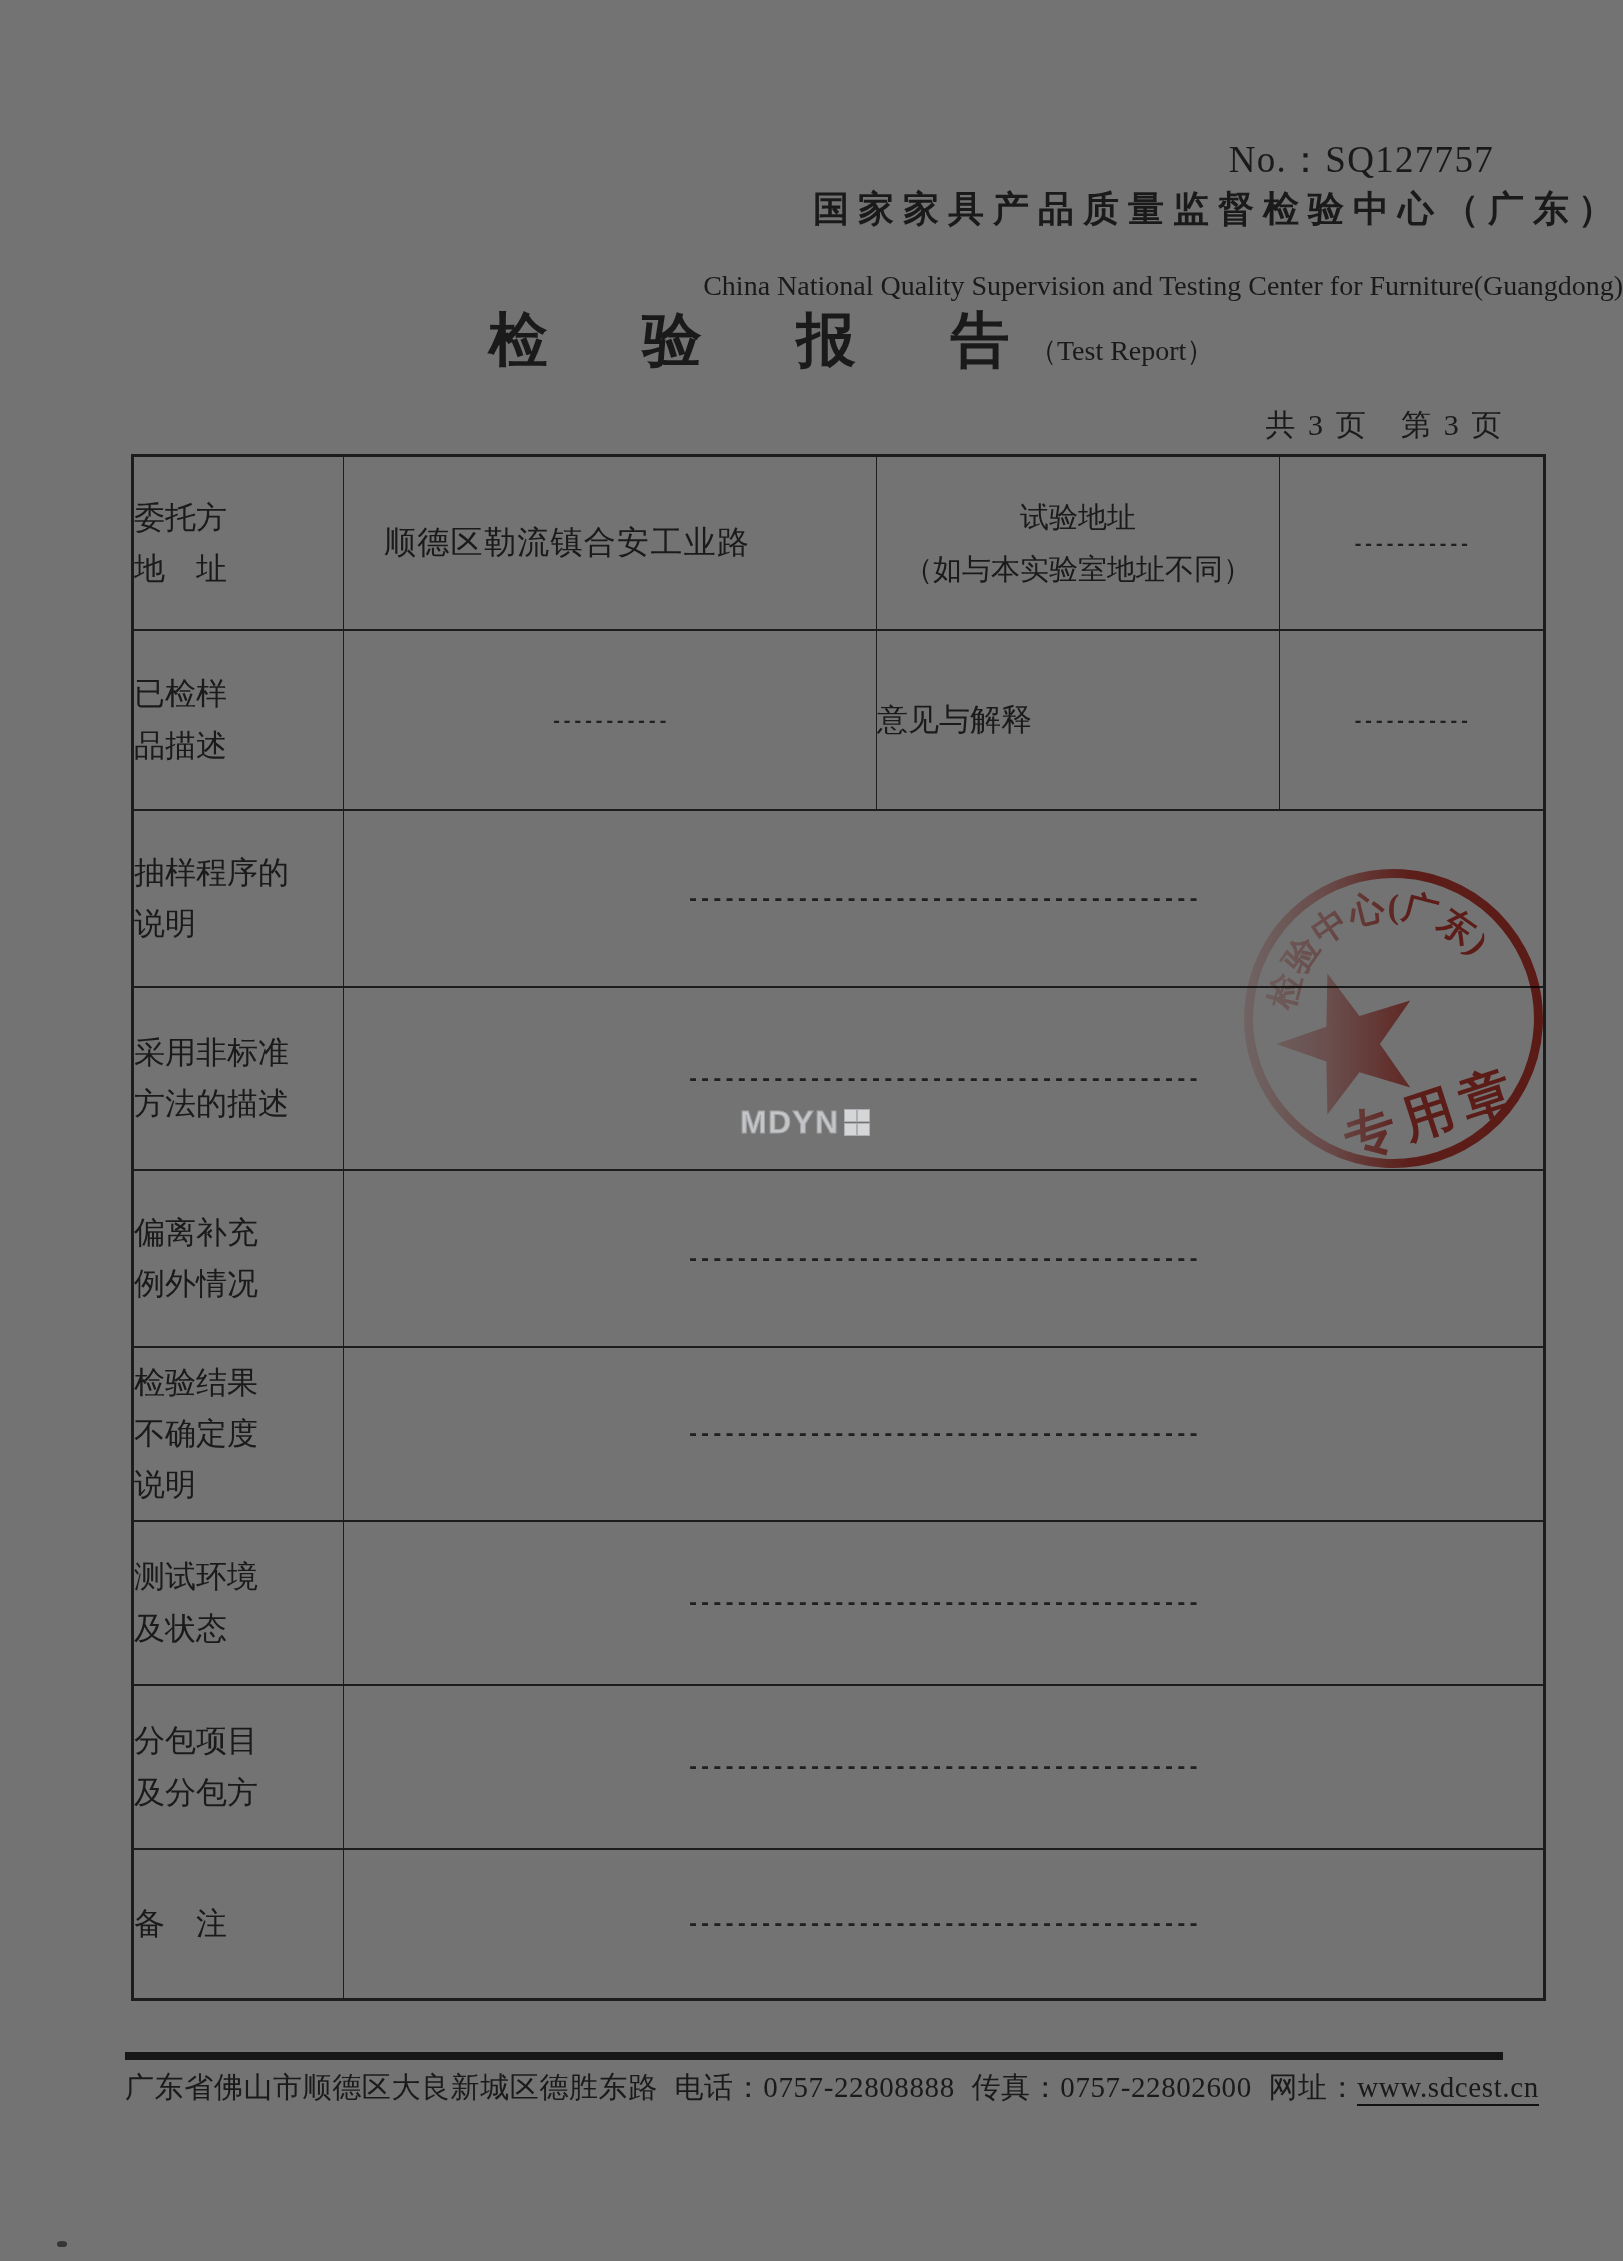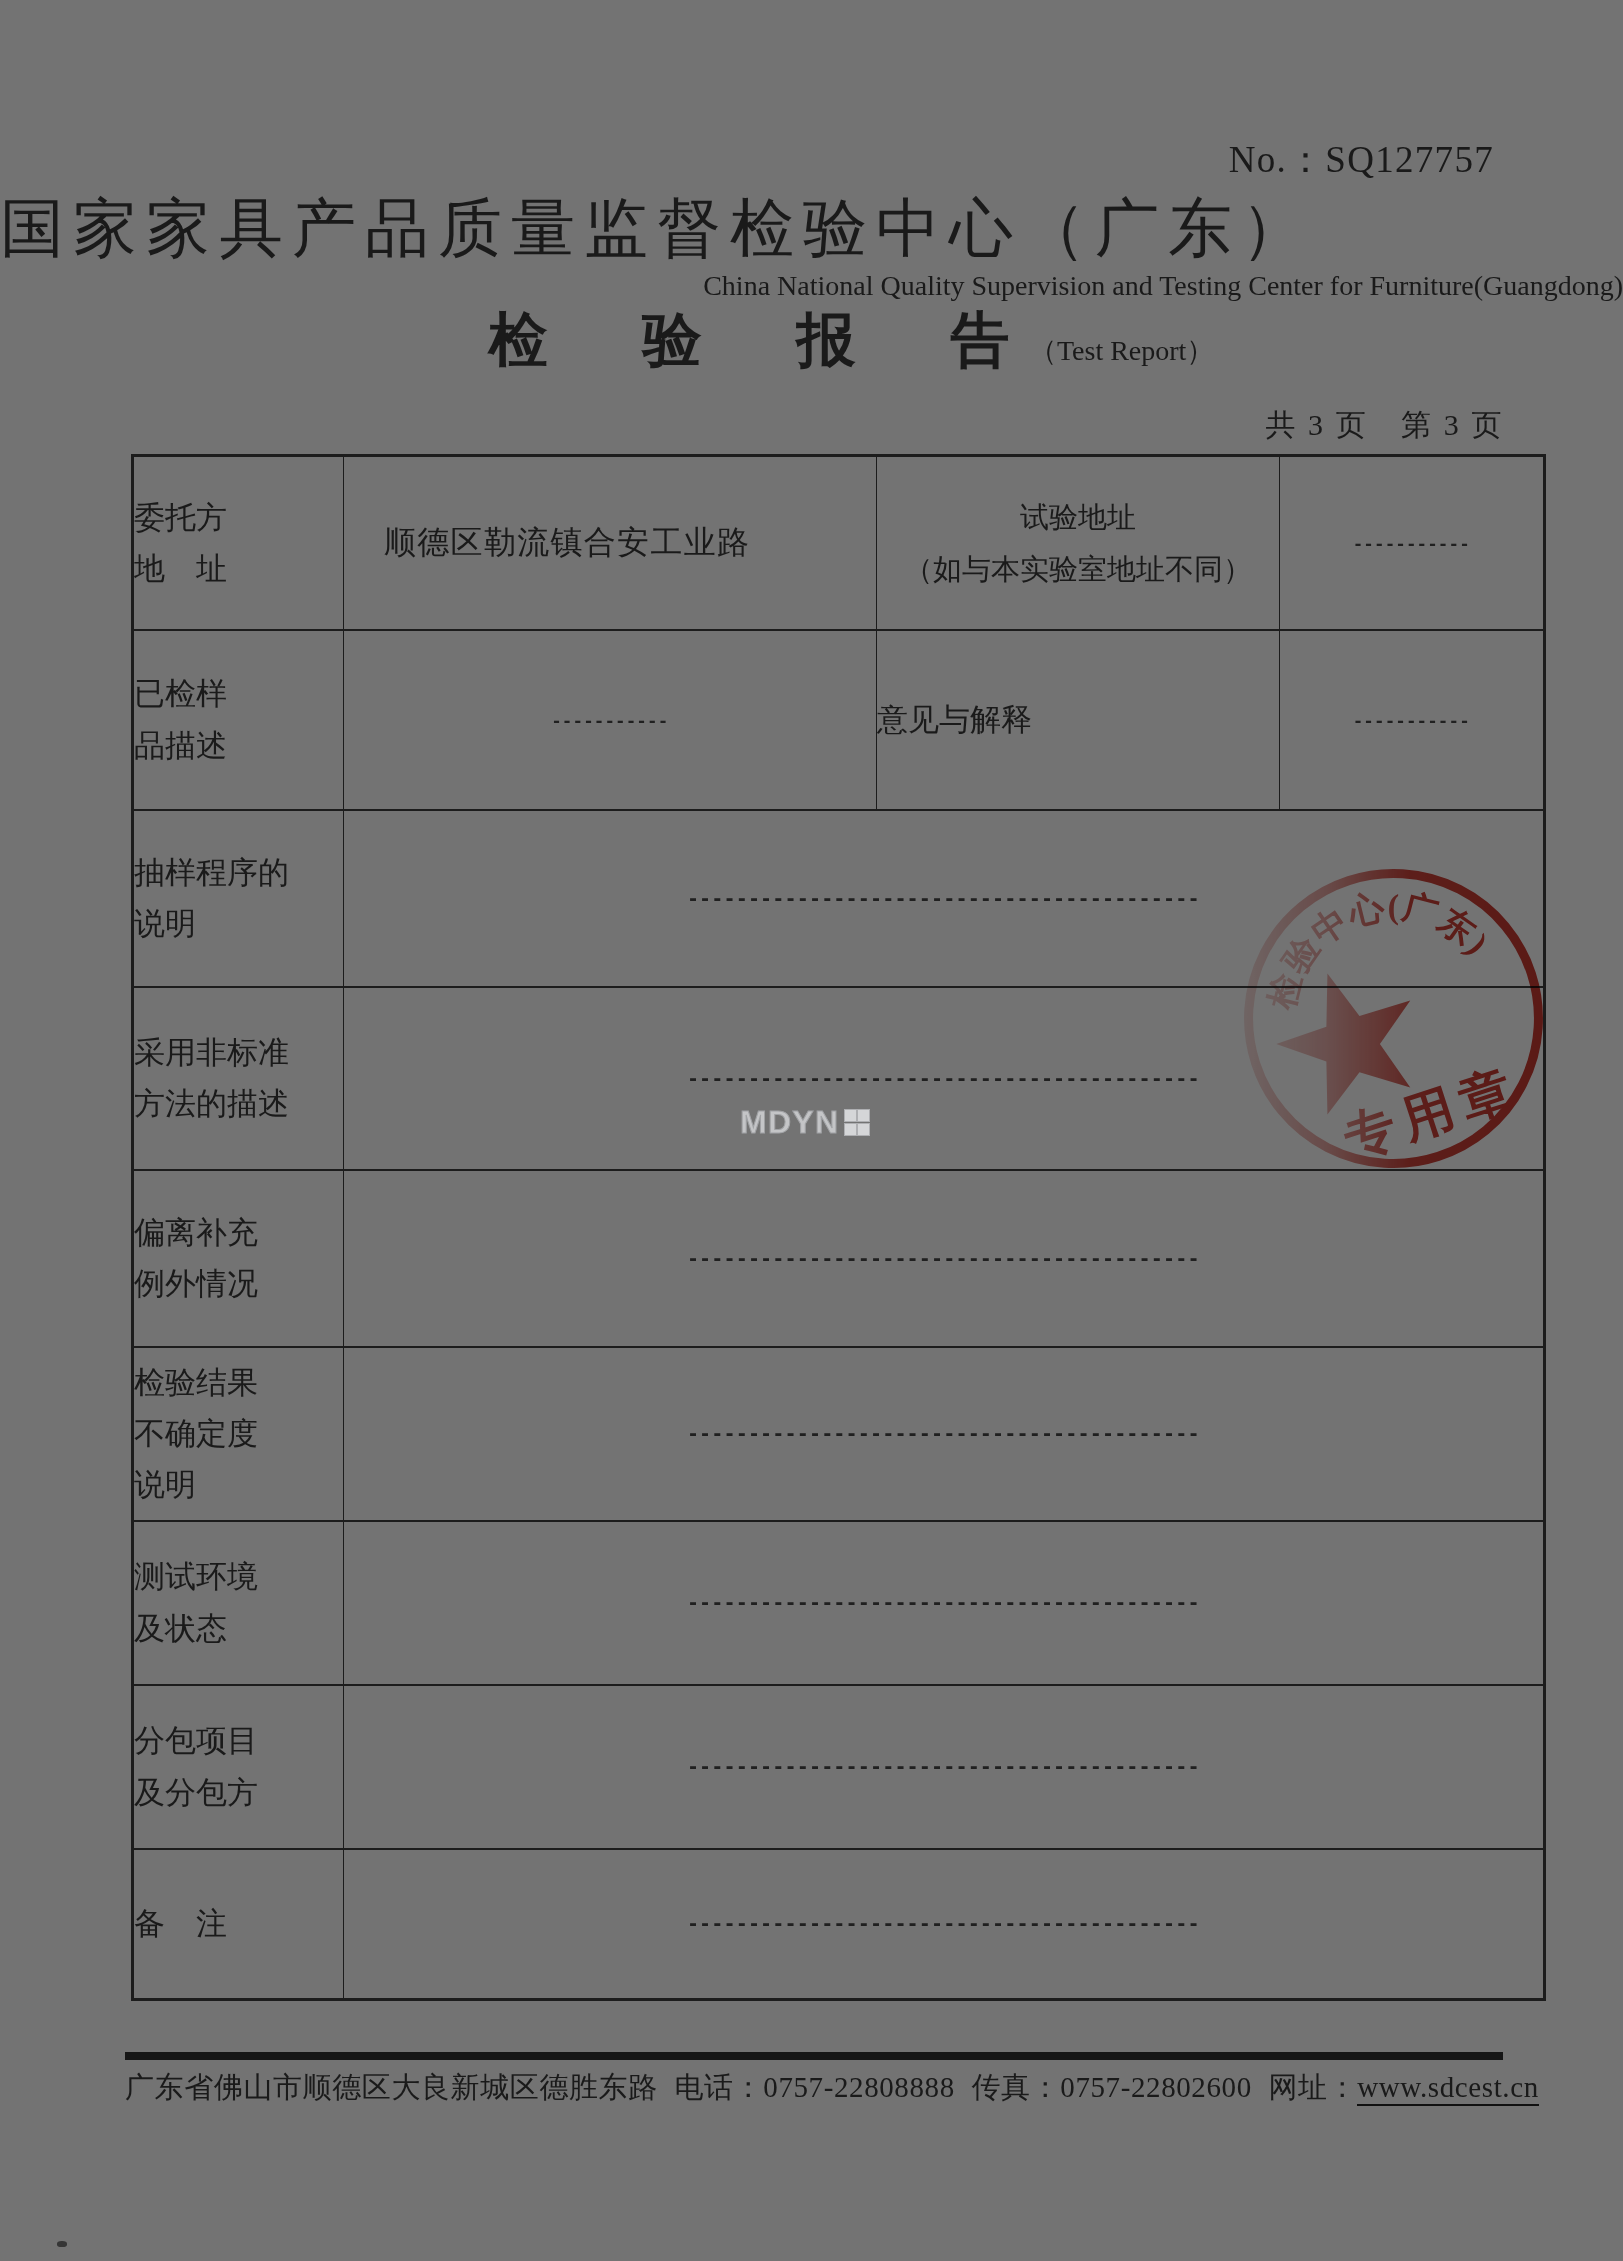--- a/index.html
+++ b/index.html
@@ -9,21 +9,21 @@
     font-family:"Liberation Serif","DejaVu Serif",serif;
     color:#1a1a1a;
   }
   
   .report-no {
     position:absolute; top:135px; right:129px;
     font-size:37px; letter-spacing:1.3px; white-space:nowrap;
   }
   .title-cn {
     position:absolute; top:185px; left:0; width:100%;
-    text-align:left; font-size:64px; font-weight:400;
+    text-align:right; font-size:36px; font-weight:700;
     letter-spacing:9px; white-space:nowrap;
   }
   .title-en {
     position:absolute; top:270px; left:0; width:100%;
     text-align:right; font-size:28px; white-space:nowrap;
   }
   .report-title-wrap {
     position:absolute; top:301px; left:8px; width:100%;
     text-align:center; white-space:nowrap;padding-left:32px;
   }

